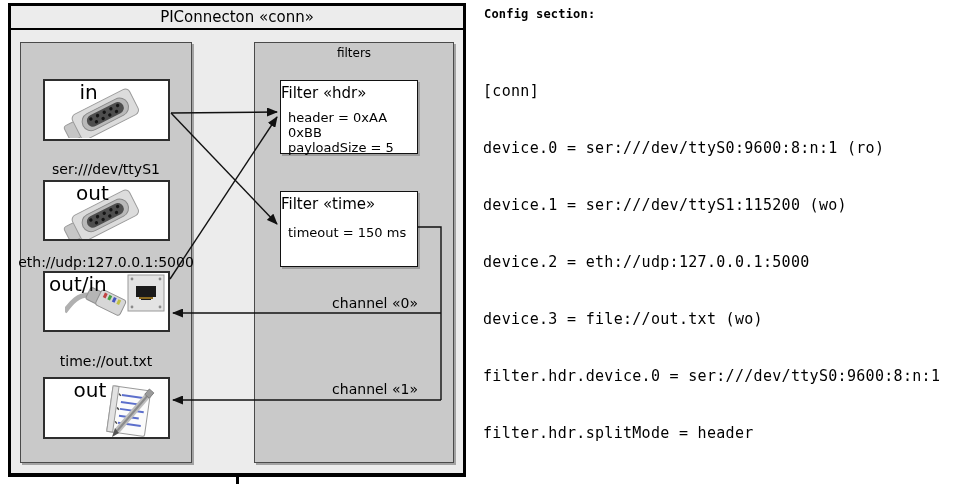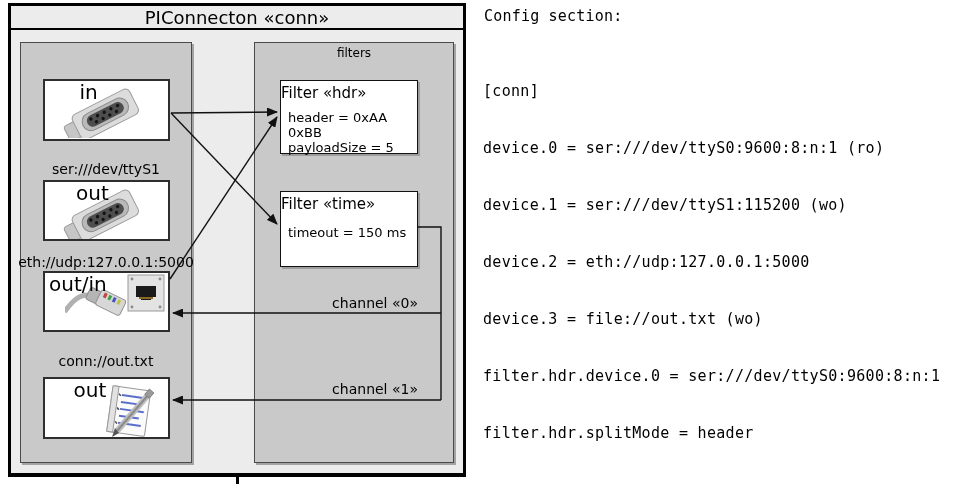--- a/index.html
+++ b/index.html
@@ -10,21 +10,21 @@
   .canvas * { box-sizing:border-box; }
 
   
   .frame {
     position:absolute; left:8px; top:3px; width:458px; height:474px;
     background:#ececec; border:3px solid #000; border-bottom-width:4px;
   }
   .frame-title {
     position:absolute; left:0; top:0; width:100%; height:24px;
     border-bottom:2px solid #000; text-align:center;
-    font-size:18px; line-height:23px;
+    font-size:15px; line-height:23px;
   }
 
   
   .group {
     position:absolute; background:#c9c9c9;
     border:1px solid #4a4a4a; box-shadow:2px 2px 0 rgba(90,90,90,.5);
   }
   .group-devices { left:9px;  top:36px; width:172px; height:421px; }
   .group-filters { left:243px; top:36px; width:200px; height:421px; }
   .filters-title { position:absolute; left:0; right:0; top:3px; text-align:center; font-size:12px; }
@@ -52,22 +52,22 @@
   .chan-label { position:absolute; right:35px; font-size:14px; line-height:17px; }
 
   
   .wires { position:absolute; left:0; top:0; pointer-events:none; z-index:5; }
 
   .bottom-tick { position:absolute; left:236px; top:477px; width:3px; height:7px; background:#000; }
 
   
   .config-heading {
     position:absolute; left:484px; top:7px;
-    font-family:"DejaVu Sans Mono", monospace; font-weight:normal;
-    font-size:15px; letter-spacing:.2px;
+    font-family:"DejaVu Sans Mono", monospace; font-weight:bold;
+    font-size:12px; letter-spacing:.2px;
   }
   .config-body {
     position:absolute; left:483px; top:44px;
     font-family:"DejaVu Sans Mono", monospace; font-size:15px;
     line-height:19px; letter-spacing:.3px; white-space:pre;
   }
 </style>
 </head>
 <body>
 
@@ -143,21 +143,21 @@
             <rect x="18" y="8" width="13" height="13" rx="2" fill="#b5b5b5" stroke="#8f8f8f"></rect>
             <rect x="29" y="5" width="27" height="17" rx="3" fill="#d7d7d7" stroke="#8f8f8f"></rect>
             <rect x="33" y="7" width="3" height="5" fill="#c04444"></rect>
             <rect x="38" y="7" width="3" height="5" fill="#44a044"></rect>
             <rect x="43" y="7" width="3" height="5" fill="#4455c0"></rect>
             <rect x="48" y="7" width="3" height="5" fill="#c0c044"></rect>
           </g>
         </svg>
       </div>
 
-      <div class="dev-label" style="top:310px">conn://out.txt</div>
+      <div class="dev-label" style="top:310px">time://out.txt</div>
       <div class="dev-box" style="top:334px;height:62px">
         <div class="dir" style="padding-right:33px">out</div>
         <svg width="54" height="56" viewBox="0 0 54 56" style="left:56px;top:2px">
           <g transform="rotate(8 27 28)">
             <rect x="9" y="7" width="38" height="46" rx="2" fill="#fbfbfb" stroke="#9a9a9a"></rect>
             <rect x="9" y="7" width="6" height="46" fill="#e2e2e2" stroke="#9a9a9a"></rect>
             <g stroke="#5b6ecb" stroke-width="2">
               <line x1="19" y1="15" x2="42" y2="15"></line>
               <line x1="19" y1="22" x2="40" y2="22"></line>
               <line x1="19" y1="29" x2="43" y2="29"></line>

